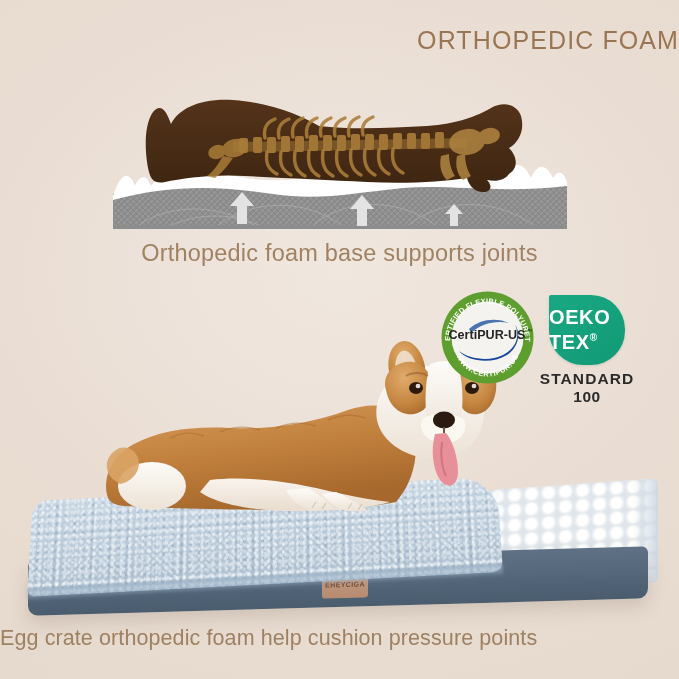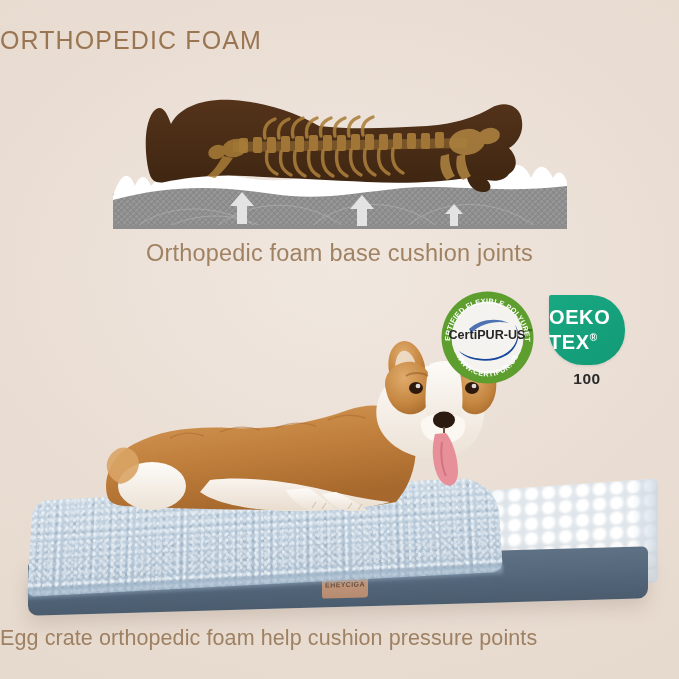--- a/index.html
+++ b/index.html
@@ -21,21 +21,21 @@
       radial-gradient(ellipse 90% 70% at 50% 40%, #f0e7df 0%, #eaded4 55%, #e6d9cd 100%);
     overflow: hidden;
   }
 
   
   .title {
     position: absolute;
     top: 26px;
     left: 0;
     width: 679px;
-    text-align: left;
+    text-align: right;
     font-size: 25px;
     letter-spacing: 1.1px;
     color: #9a7551;
     font-weight: 500;
   }
 
   
   .diagram {
     position: absolute;
     left: 105px;
@@ -352,21 +352,21 @@
       </g>
 
       <g fill="#e3e3e3">
         <path d="M132,138 L132,120 L125,120 L137,106 L149,120 L142,120 L142,138 Z"></path>
         <path d="M252,140 L252,123 L245,123 L257,109 L269,123 L262,123 L262,140 Z"></path>
         <path d="M345,140 L345,128 L340,128 L349,118 L358,128 L353,128 L353,140 Z"></path>
       </g>
     </svg>
   </div>
 
-  <div class="caption-top">Orthopedic foam base cushion joints</div>
+  <div class="caption-top">Orthopedic foam base supports joints</div>
 
   <div class="stage">
 
     <div class="eggcrate">
       <div class="eggcrate-shade"></div>
       <div class="eggcrate-right"></div>
     </div>
 
     <div class="bed-base">
       <div class="bed-base-sheen"></div>
@@ -497,18 +497,19 @@
       <text x="48" y="50" text-anchor="middle" font-family="'Liberation Sans', sans-serif" font-size="12.6" font-weight="600" fill="#262626">CertiPUR-US</text>
       <text x="88" y="44" font-family="'Liberation Sans', sans-serif" font-size="5.5" fill="#262626">™</text>
     </svg>
   </div>
 
   <div class="badge-oeko">
     <div class="oeko-line1">OEKO</div>
     <div class="oeko-line2"><span>TEX</span><sup>®</sup></div>
   </div>
   <div class="oeko-std">
+    <div>STANDARD</div>
     <div class="num">100</div>
   </div>
 
   <div class="caption-bottom">Egg crate orthopedic foam help cushion pressure points</div>
 
 </div>
 
 </body></html>

